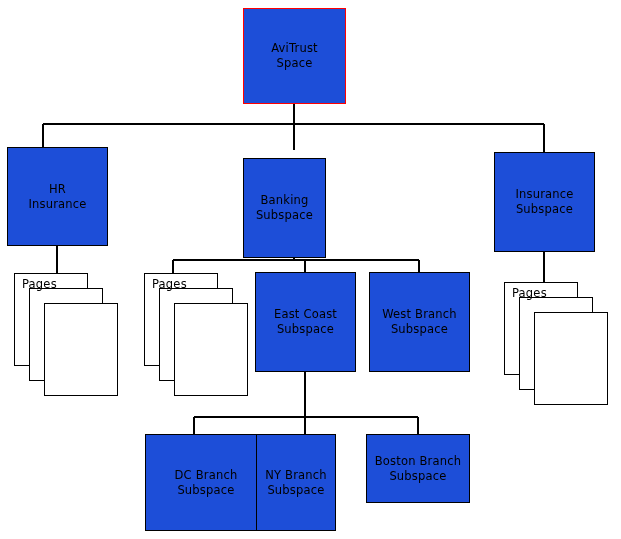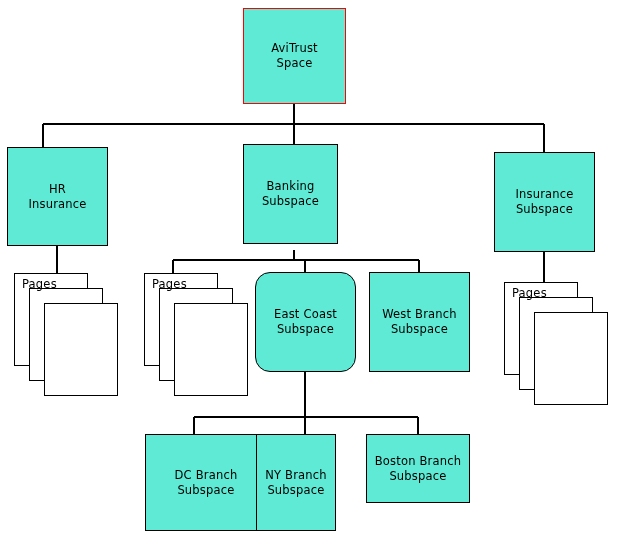--- a/index.html
+++ b/index.html
@@ -23,21 +23,21 @@
     left: 0;
     top: 0;
     width: 621px;
     height: 539px;
     pointer-events: none;
   }
   .node {
     position: absolute;
     box-sizing: border-box;
     border: 1px solid #000000;
-    background: #5eead4;
+    background: #1d4ed8;
     display: flex;
     align-items: center;
     justify-content: center;
     text-align: center;
     font-size: 11.5px;
     line-height: 15px;
     color: #000000;
     letter-spacing: 0.2px;
   }
   .node.root {
@@ -106,21 +106,21 @@
 
   <div class="node root" id="node-root" style="left: 243px; top: 8px; width: 103px; height: 96px; border-color: rgb(255, 0, 0);">
     <span class="label">AviTrust
 Space</span>
   </div>
 
   <div class="node" id="node-hr" style="left: 7px; top: 147px; width: 101px; height: 99px;">
     <span class="label">HR
 Insurance</span>
   </div>
-  <div class="node" id="node-banking" style="left: 243px; top: 144px; width: 95px; height: 100px;">
+  <div class="node" id="node-banking" style="left: 243px; top: 158px; width: 83px; height: 100px;">
     <span class="label">Banking
 Subspace</span>
   </div>
   <div class="node" id="node-insurance" style="left: 494px; top: 152px; width: 101px; height: 100px; justify-content: center;">
     <span class="label">Insurance
 Subspace</span>
   </div>
 
   <div class="pages-stack" id="stack-hr-pages" style="left: 14px; top: 273px; width: 104px; height: 123px;">
     <div class="sheet s3" style="width: 74px; height: 93px; left: 30px; top: 30px;"></div>
@@ -136,21 +136,21 @@
     <span class="pages-label">Pages</span>
   </div>
 
   <div class="pages-stack" id="stack-insurance-pages" style="left: 504px; top: 282px; width: 104px; height: 123px;">
     <div class="sheet s3" style="width: 74px; height: 93px; left: 30px; top: 30px;"></div>
     <div class="sheet s2" style="width: 74px; height: 93px; left: 15px; top: 15px;"></div>
     <div class="sheet s1" style="width: 74px; height: 93px; left: 0px; top: 0px;"></div>
     <span class="pages-label">Pages</span>
   </div>
 
-  <div class="node" id="node-east-coast" style="left: 255px; top: 272px; width: 101px; height: 100px; border-radius: 15px;">
+  <div class="node" id="node-east-coast" style="left: 255px; top: 272px; width: 101px; height: 100px;">
     <span class="label">East Coast
 Subspace</span>
   </div>
   <div class="node" id="node-west-coast" style="left: 369px; top: 272px; width: 101px; height: 100px;">
     <span class="label">West Branch
 Subspace</span>
   </div>
 
   <div class="node" id="node-dc-branch" style="left: 145px; top: 434px; width: 122px; height: 97px;">
     <span class="label">DC Branch

